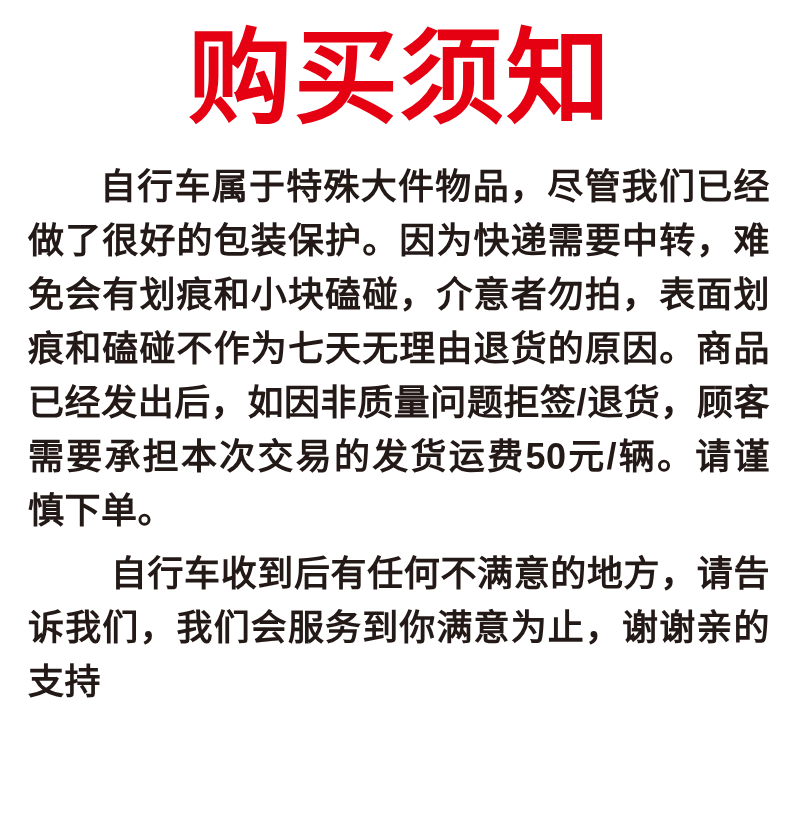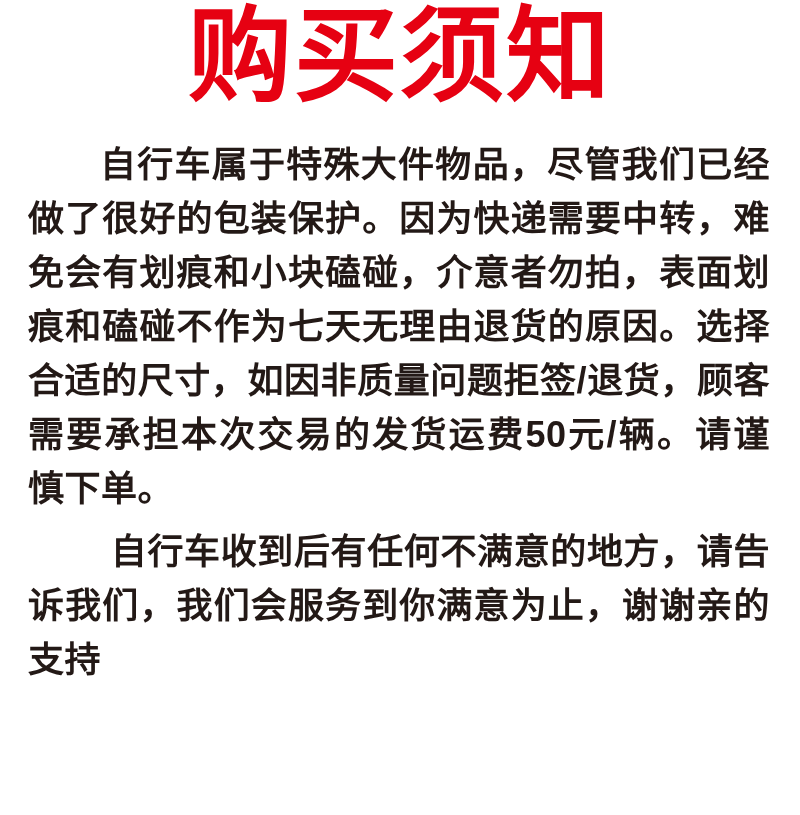--- a/index.html
+++ b/index.html
@@ -11,20 +11,21 @@
     width: 800px;
     height: 815px;
     overflow: hidden;
     font-family: "Liberation Sans", "DejaVu Sans", sans-serif;
   }
   .page {
     width: 800px;
     height: 815px;
     background: #ffffff;
     box-sizing: border-box;
+    padding-top: 22px;
   }
   .title {
     margin: 0;
     text-align: center;
     font-size: 104px;
     line-height: 112px;
     font-weight: 900;
     letter-spacing: 2px;
     color: #e60112;
     font-family: "Liberation Sans", "DejaVu Sans", sans-serif;
@@ -49,17 +50,17 @@
   }
 </style>
 </head>
 <body>
 
 <main class="page">
 
   <h1 class="title">购买须知</h1>
 
   <section class="notice-body">
-    <p>自行车属于特殊大件物品，尽管我们已经做了很好的包装保护。因为快递需要中转，难免会有划痕和小块磕碰，介意者勿拍，表面划痕和磕碰不作为七天无理由退货的原因。选择合适的尺寸，如因非质量问题拒签/退货，顾客需要承担本次交易的发货运费50元/辆。请谨慎下单。</p>
+    <p>自行车属于特殊大件物品，尽管我们已经做了很好的包装保护。因为快递需要中转，难免会有划痕和小块磕碰，介意者勿拍，表面划痕和磕碰不作为七天无理由退货的原因。商品已经发出后，如因非质量问题拒签/退货，顾客需要承担本次交易的发货运费50元/辆。请谨慎下单。</p>
     <p class="indent-wide">自行车收到后有任何不满意的地方，请告诉我们，我们会服务到你满意为止，谢谢亲的支持</p>
   </section>
 
 </main>
 
 </body></html>

